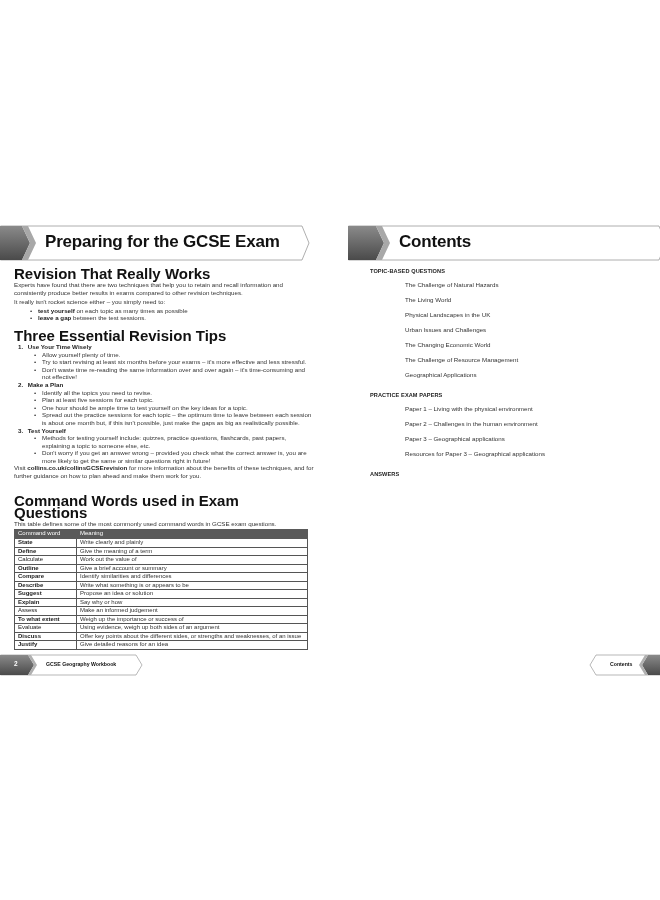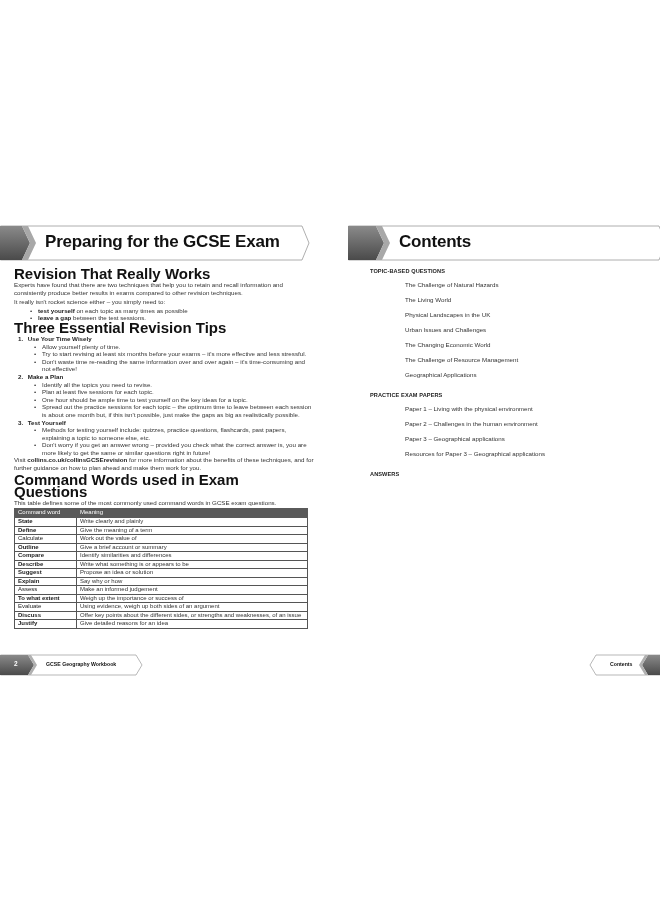--- a/index.html
+++ b/index.html
@@ -71,21 +71,21 @@
 
   <div class="left-content">
     <div class="h2">Revision That Really Works</div>
     <div class="p">Experts have found that there are two techniques that help you to retain and recall information and consistently produce better results in exams compared to other revision techniques.</div>
     <div class="p">It really isn't rocket science either – you simply need to:</div>
     <ul class="bullets">
       <li><span class="b">test yourself</span><span> on each topic as many times as possible</span></li>
       <li><span class="b">leave a gap</span><span> between the test sessions.</span></li>
     </ul>
 
-    <div class="h2" style="margin-top:0">Three Essential Revision Tips</div>
+    <div class="h2" style="margin-top:8px">Three Essential Revision Tips</div>
     <ul class="tips">
       <li>
         <div class="tip-title"><span class="num">1.</span> <span>Use Your Time Wisely</span></div>
         <ul class="bullets">
           <li>Allow yourself plenty of time.</li>
           <li>Try to start revising at least six months before your exams – it's more effective and less stressful.</li>
           <li>Don't waste time re-reading the same information over and over again – it's time-consuming and not effective!</li>
         </ul>
       </li>
       <li>
@@ -100,21 +100,21 @@
       <li>
         <div class="tip-title"><span class="num">3.</span> <span>Test Yourself</span></div>
         <ul class="bullets">
           <li>Methods for testing yourself include: quizzes, practice questions, flashcards, past papers, explaining a topic to someone else, etc.</li>
           <li>Don't worry if you get an answer wrong – provided you check what the correct answer is, you are more likely to get the same or similar questions right in future!</li>
         </ul>
       </li>
     </ul>
     <div class="p"><span>Visit </span><span class="b">collins.co.uk/collinsGCSErevision</span><span> for more information about the benefits of these techniques, and for further guidance on how to plan ahead and make them work for you.</span></div>
 
-    <div class="h2" style="margin-top:2px">Command Words used in Exam Questions</div>
+    <div class="h2" style="margin-top:15px">Command Words used in Exam Questions</div>
     <div class="p">This table defines some of the most commonly used command words in GCSE exam questions.</div>
 
     <table class="cmd">
       <thead>
         <tr>
           <th>Command word</th>
           <th>Meaning</th>
         </tr>
       </thead>
       <tbody id="cmd-body">

